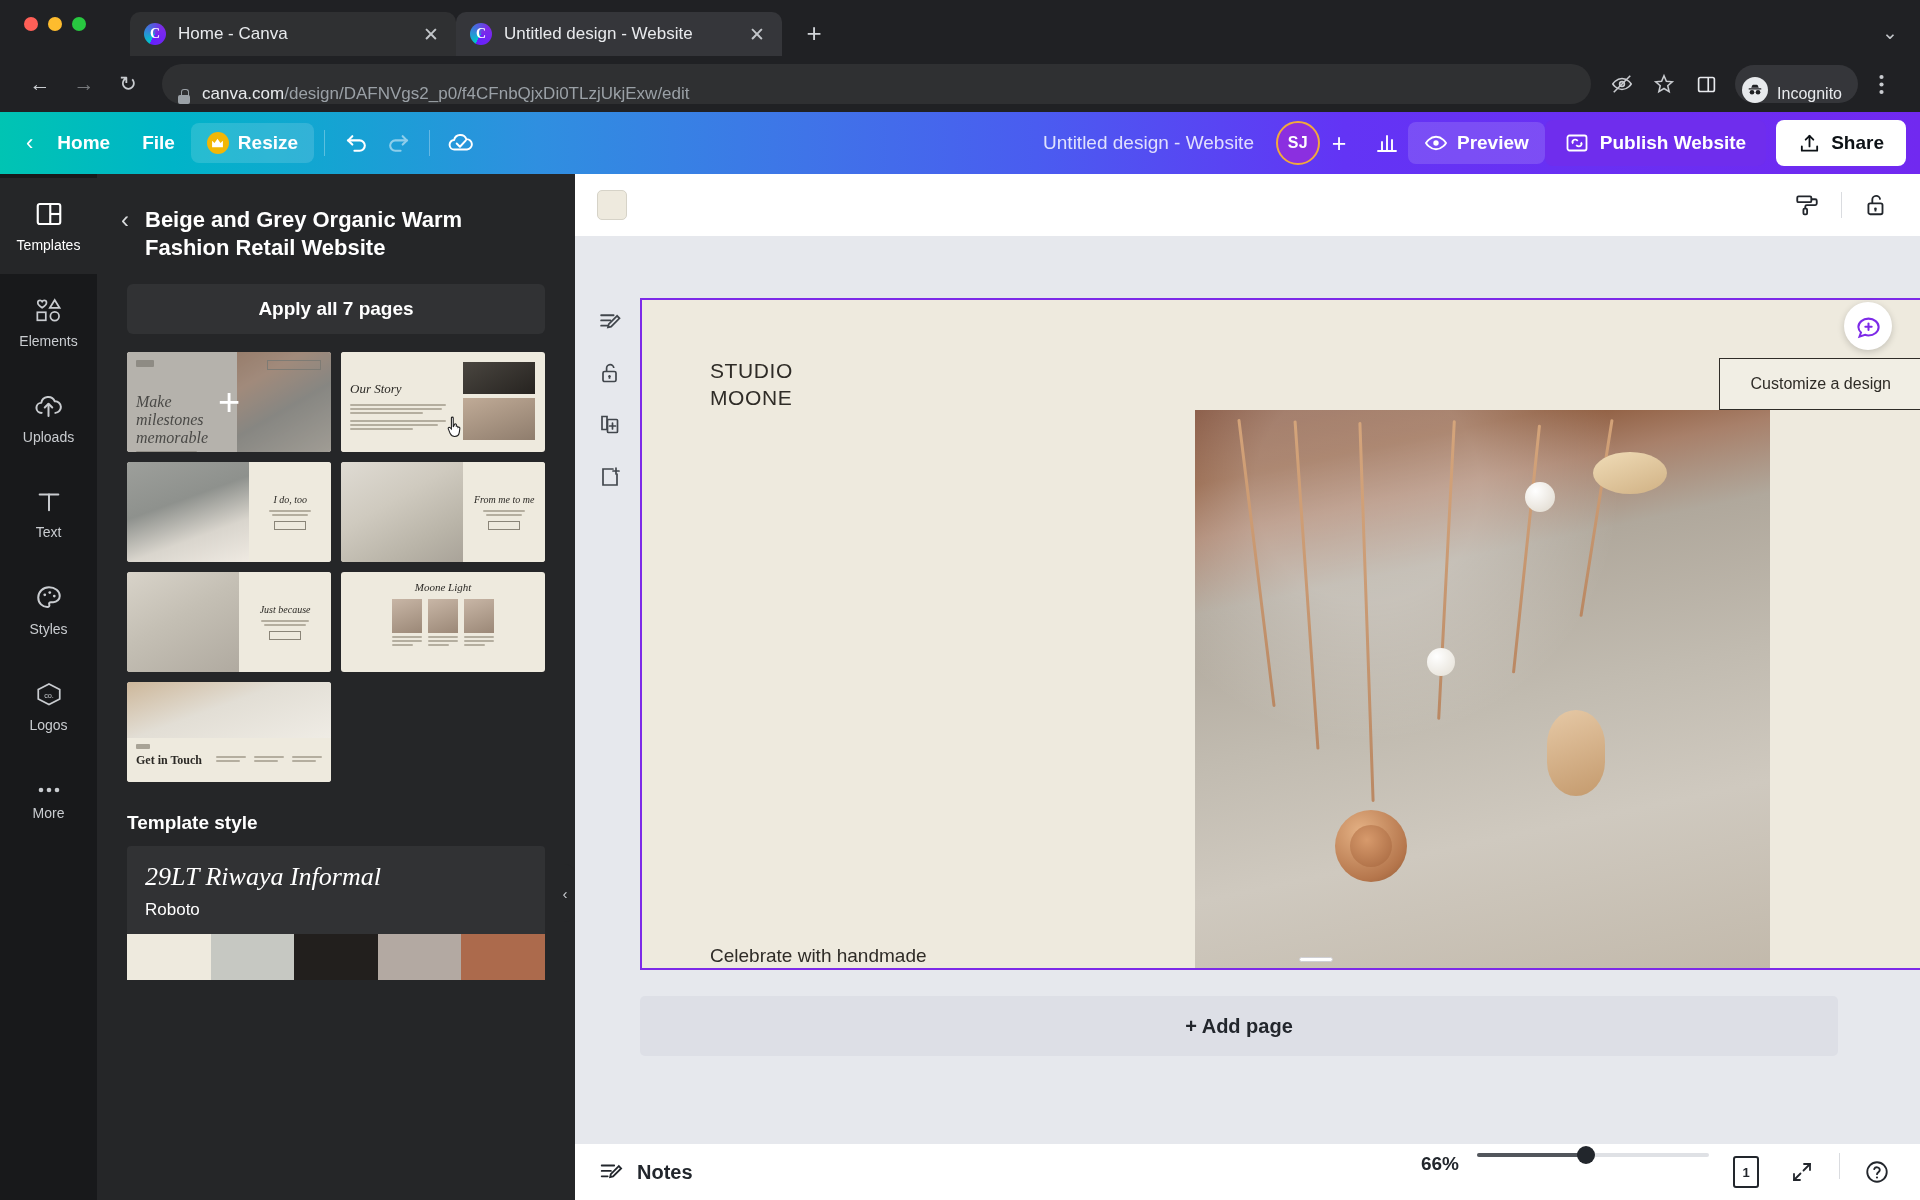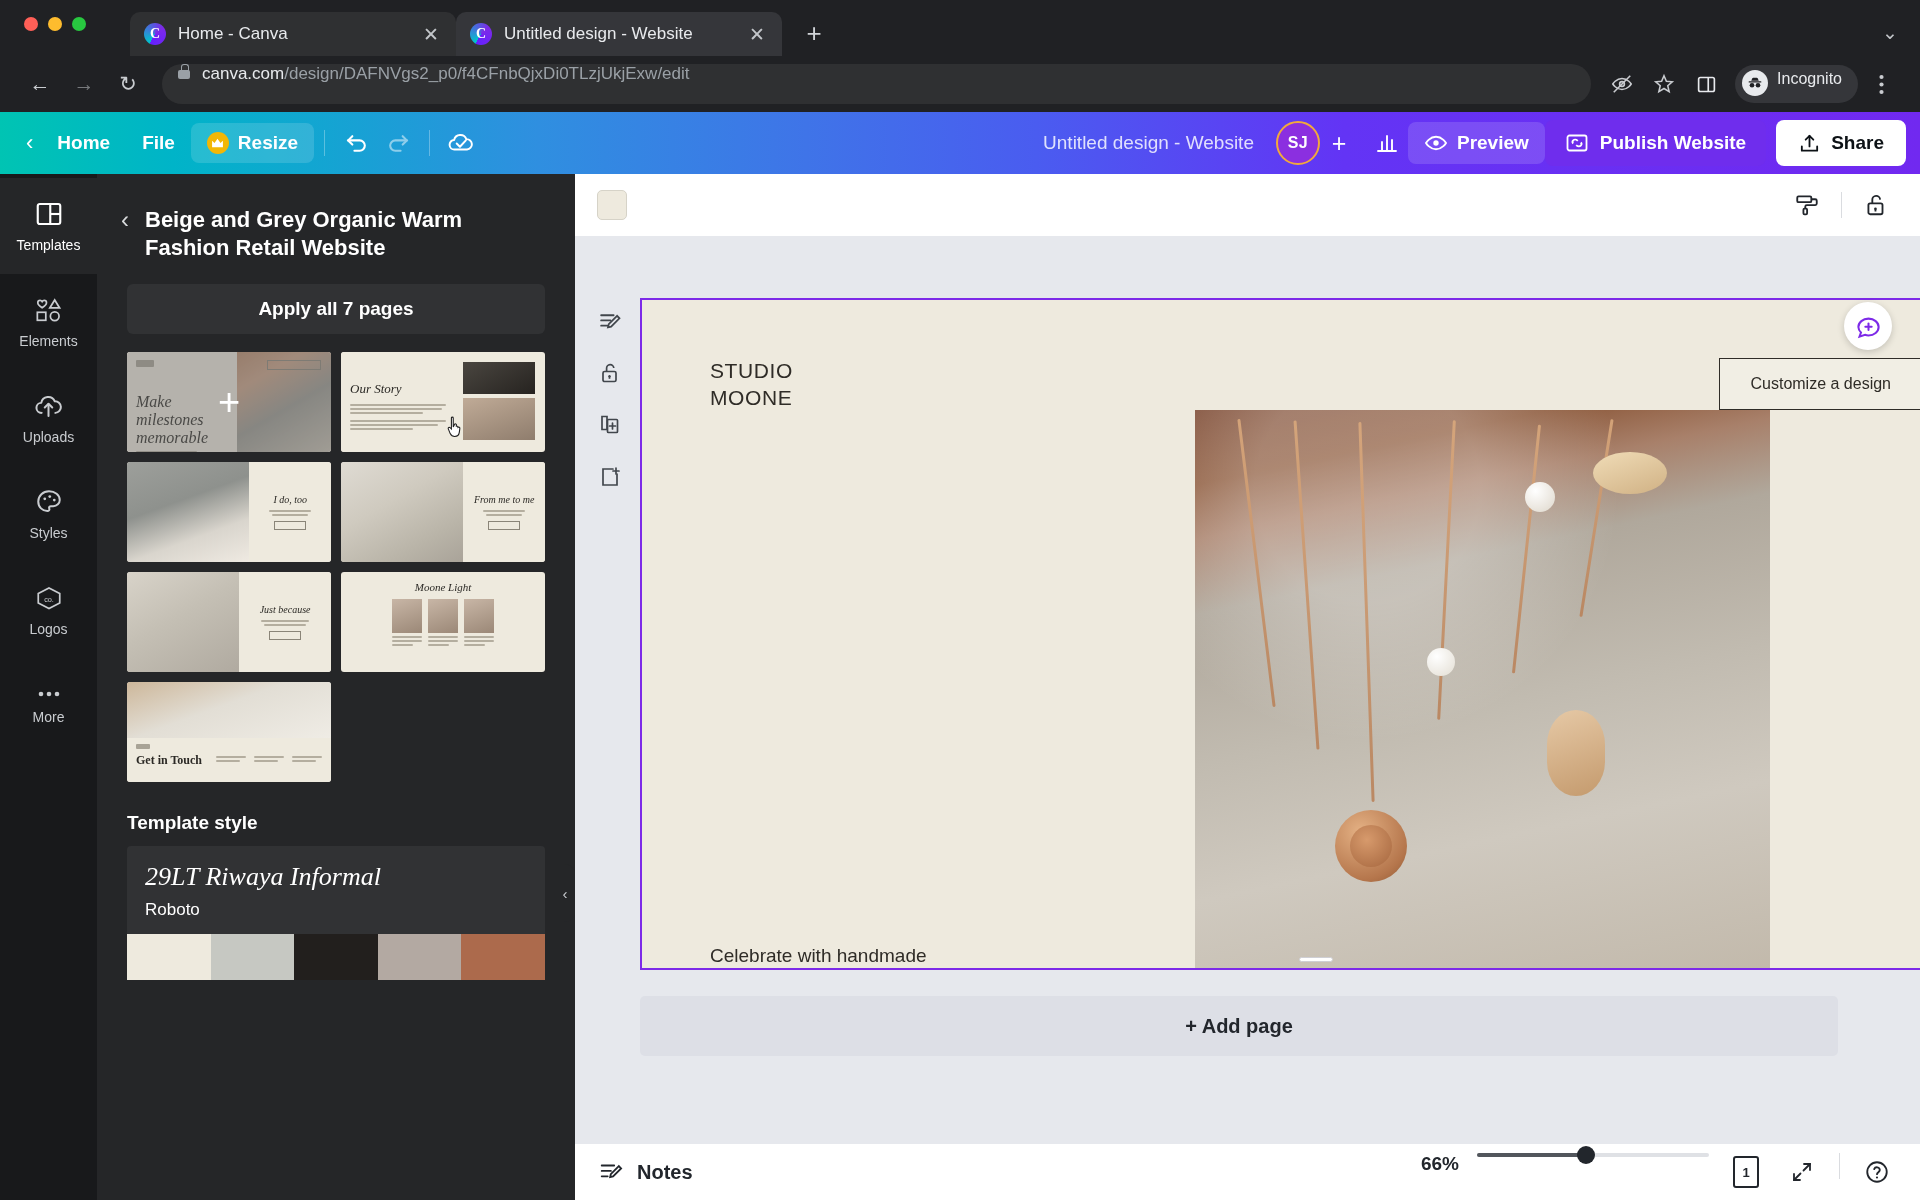--- a/index.html
+++ b/index.html
@@ -38,34 +38,34 @@
     display:flex; align-items:center; justify-content:center; font-size:26px; font-weight:300;
     border-radius:50%; }
   .tabstrip-right { position:absolute; right:22px; bottom:12px; color:#c3c6ca; font-size:19px; }
 
   .urlbar { height:56px; display:flex; align-items:center; padding:0 20px; gap:4px; background:#202124; }
   .nav-btn { width:40px; height:40px; display:flex; align-items:center; justify-content:center;
     color:#c9ccd0; font-size:21px; border-radius:50%; }
   .nav-btn.dim { color:#77797c; }
   .omnibox {
     flex:1; height:40px; background:#2f3032; border-radius:20px; margin:0 8px 0 10px;
-    display:flex; align-items:flex-start; padding:0 16px; gap:12px; min-width:0;
+    display:flex; align-items:flex-end; padding:0 16px; gap:12px; min-width:0;
   }
   .lock-icon { width:12px; height:15px; position:relative; flex:none; }
   .lock-icon::before { content:""; position:absolute; left:0; bottom:0; width:12px; height:9px;
     background:#9aa0a6; border-radius:2px; }
   .lock-icon::after { content:""; position:absolute; left:3px; top:0; width:6px; height:7px;
     border:1.6px solid #9aa0a6; border-bottom:none; border-radius:3px 3px 0 0; }
   .url-text { font-size:17px; color:#9aa0a6; white-space:nowrap; overflow:hidden; text-overflow:ellipsis; }
   .url-text b { color:#e8eaed; font-weight:400; }
   .omni-actions { display:flex; align-items:center; gap:4px; }
   .icon-btn { width:38px; height:38px; display:flex; align-items:center; justify-content:center;
     color:#c9ccd0; }
   .incognito-pill {
-    height:38px; background:#35363a; border-radius:19px; display:flex; align-items:flex-start;
+    height:38px; background:#35363a; border-radius:19px; display:flex; align-items:flex-end;
     gap:9px; padding:5px 16px 0 7px; margin-left:6px;
   }
   .incognito-avatar { width:26px; height:26px; border-radius:50%; background:#e8eaed;
     display:flex; align-items:center; justify-content:center; }
   .incognito-label { color:#e8eaed; font-size:16px; }
 
   
   .canva-topbar {
     height:62px; display:flex; align-items:center; gap:0;
     background:linear-gradient(90deg,#00c4b3 0%,#00b4c8 9%,#2f8fe0 28%,#3f74e8 42%,#4a5cf0 54%,#6334f5 70%,#7129f0 100%);
@@ -428,20 +428,27 @@
 
     <div class="rail-item">
       <svg width="31" height="30" viewBox="0 0 24 24" fill="none" stroke="#c9ccd0" stroke-width="1.6" stroke-linecap="round" stroke-linejoin="round">
         <path d="M6.5 17.5a4 4 0 0 1-.3-8A5.7 5.7 0 0 1 17 8.2a3.9 3.9 0 0 1 .5 9.3"></path>
         <line x1="12" y1="20" x2="12" y2="10.5"></line>
           <polyline points="9,13.2 12,10.2 15,13.2"></polyline>
       </svg>
       <div class="rail-label">Uploads</div>
     </div>
 
+    <div class="rail-item">
+      <svg width="28" height="28" viewBox="0 0 24 24" fill="none" stroke="#c9ccd0" stroke-width="1.7" stroke-linecap="round">
+        <line x1="4" y1="5.5" x2="20" y2="5.5"></line>
+          <line x1="12" y1="5.5" x2="12" y2="19"></line>
+      </svg>
+      <div class="rail-label">Text</div>
+    </div>
 
     <div class="rail-item">
       <svg width="30" height="30" viewBox="0 0 24 24" fill="none" stroke="#c9ccd0" stroke-width="1.6">
         <path d="M12 3.4c-4.8 0-8.6 3.6-8.6 8.2 0 4.6 3.4 7.6 7.2 7.6 1.5 0 2-1 1.6-2-.4-1 .2-1.9 1.4-1.9h1.8c2.9 0 5.2-2.2 5.2-5C20.6 6.4 16.8 3.4 12 3.4z"></path>
         <circle cx="8.6" cy="9.4" r="1.1" fill="#c9ccd0" stroke="none"></circle>
         <circle cx="12.6" cy="7.6" r="1.1" fill="#c9ccd0" stroke="none"></circle>
         <circle cx="16.2" cy="10.4" r="1.1" fill="#c9ccd0" stroke="none"></circle>
       </svg>
       <div class="rail-label">Styles</div>
     </div>

